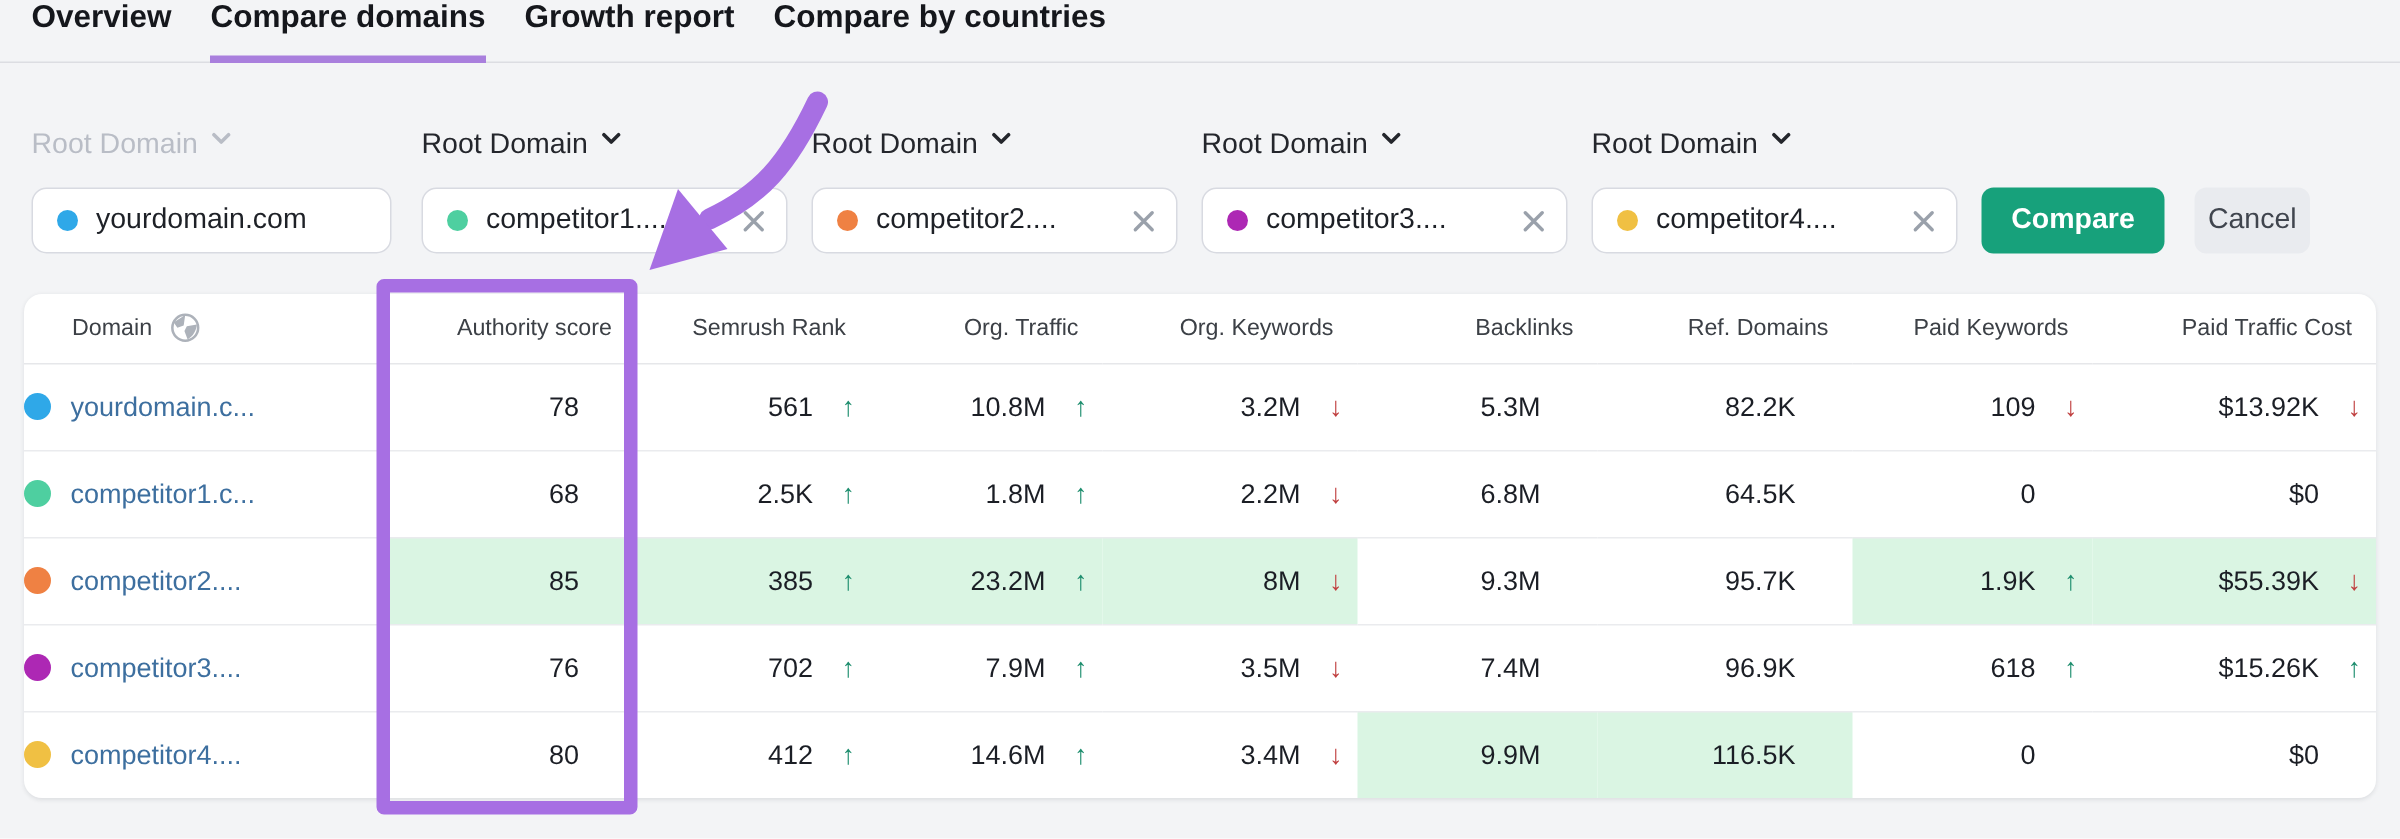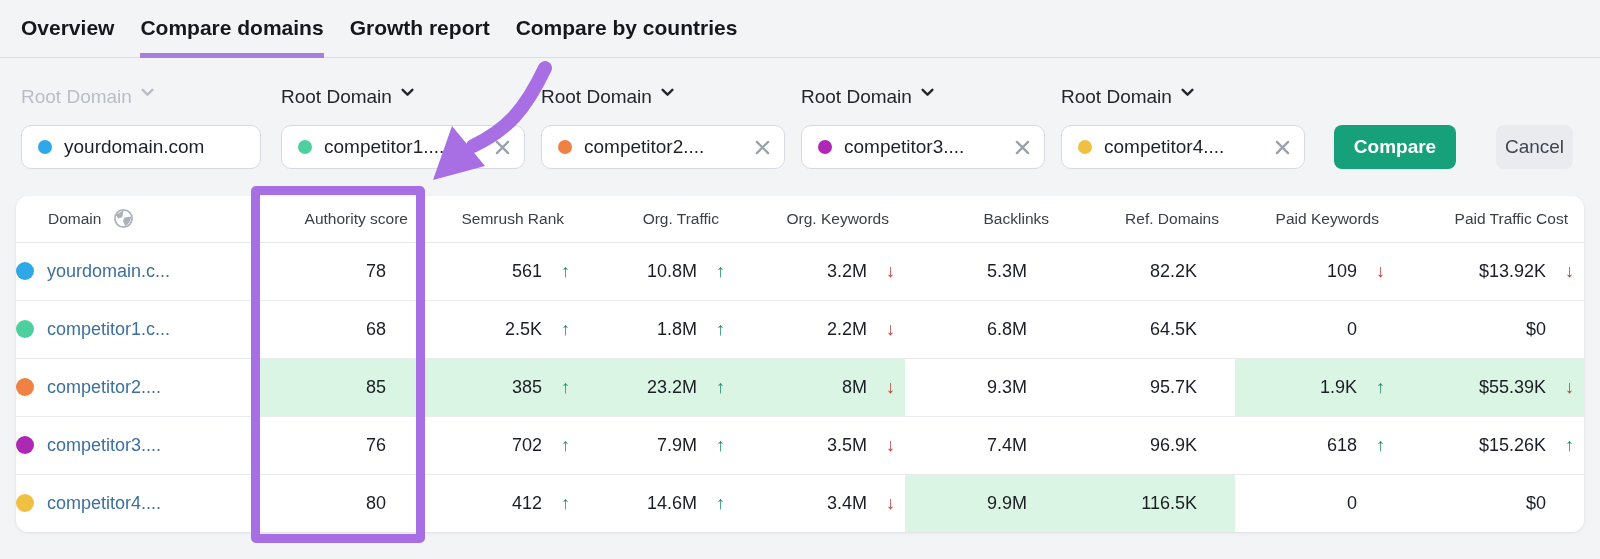--- a/index.html
+++ b/index.html
@@ -7,21 +7,21 @@
   body {
     position:relative;
     background:#f3f4f6;
     font-family:"Liberation Sans", sans-serif;
     color:#1b1e25;
     overflow:hidden;
   }
 
   
   .tabbar {
-    position:absolute; top:0; left:0; width:1600px; height:58px;
+    position:absolute; top:0; left:0; width:1600px; height:42px;
     border-bottom:1px solid #dcdde2;
     display:flex; align-items:flex-end;
     padding-left:21px;
   }
   .tab {
     font-size:21px; font-weight:600; color:#15171c;
     padding:14px 0 13px 0; margin-right:26px;
     border-bottom:5px solid transparent;
     margin-bottom:-1px; cursor:pointer; white-space:nowrap;
   }
@@ -47,21 +47,21 @@
     display:flex; align-items:center;
     padding:0 14px 0 16px; gap:12px;
   }
   .dot { width:14px; height:14px; border-radius:50%; flex:0 0 auto; }
   .chip-text {
     font-size:19px; color:#1e2127; flex:1 1 auto;
     white-space:nowrap; overflow:hidden;
   }
   .chip .x { flex:0 0 auto; cursor:pointer; display:flex; }
 
-  .actions { display:flex; align-items:center; margin-left:13px; gap:40px; }
+  .actions { display:flex; align-items:center; gap:20px; }
   .btn {
     height:44px; border:none; border-radius:8px;
     font-family:"Liberation Sans", sans-serif;
     font-size:19px; cursor:pointer; white-space:nowrap;
   }
   .btn-compare { width:122px; background:#17a17b; color:#fff; font-weight:600; }
   .btn-cancel  { width:77px;  background:#e9ebef; color:#40454e; }
 
   
   .tablewrap {

